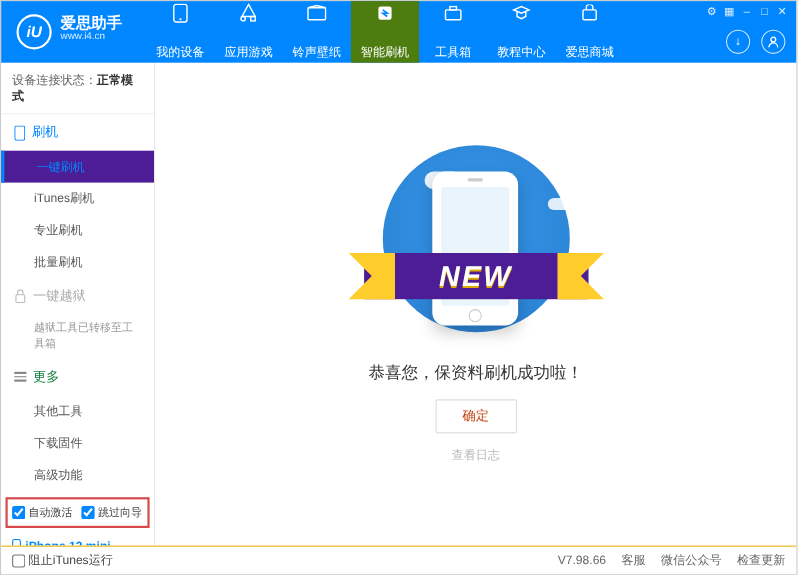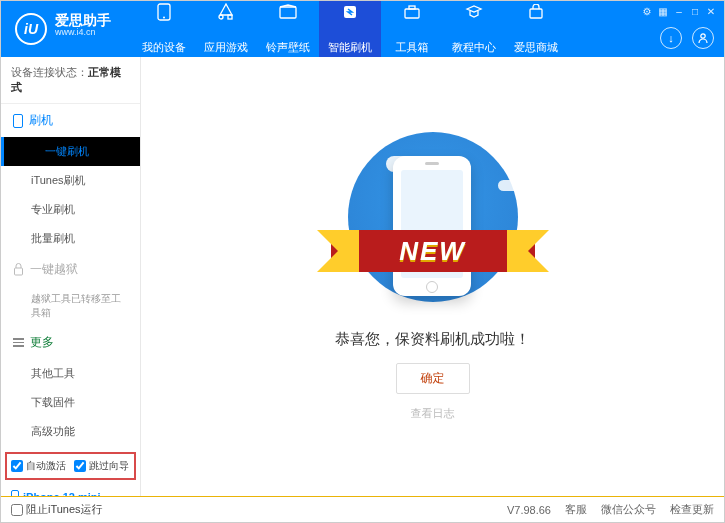--- a/index.html
+++ b/index.html
@@ -8,58 +8,58 @@
 
 
 .header { background: #0086ff; height: 56px; display: flex; align-items: center; color: #fff; position: relative; }
 .logo-area { display: flex; align-items: flex-start; padding: 0 14px; gap: 8px; }
 .logo-icon { width: 32px; height: 32px; border: 2px solid #fff; border-radius: 50%; display: flex; align-items: center; justify-content: center; font-weight: bold; font-size: 14px; font-style: italic; }
 .logo-text { display: flex; flex-direction: column; line-height: 1.1; }
 .logo-name { font-size: 14px; font-weight: bold; }
 .logo-url { font-size: 9px; opacity: 0.85; }
 .nav { display: flex; height: 100%; margin-left: 8px; }
 .nav-item { display: flex; flex-direction: column; align-items: center; justify-content: center; width: 62px; height: 100%; font-size: 11px; cursor: pointer; gap: 19px; }
-.nav-item.active { background: #1d4ed8; }
+.nav-item.active { background: #4d7c0f; }
 .nav-icon { width: 18px; height: 18px; display: flex; align-items: center; justify-content: center; }
 .window-controls { position: absolute; right: 6px; top: 3px; display: flex; gap: 2px; align-items: center; }
 .wc-btn { width: 14px; height: 14px; display: flex; align-items: center; justify-content: center; font-size: 10px; cursor: pointer; opacity: 0.85; }
 .header-right-icons { position: absolute; right: 10px; bottom: 8px; display: flex; gap: 10px; }
 .hr-icon { width: 22px; height: 22px; border: 1.5px solid rgba(255,255,255,0.8); border-radius: 50%; display: flex; align-items: center; justify-content: center; font-size: 11px; cursor: pointer; }
 
 
 .body { flex: 1; display: flex; min-height: 0; }
 .sidebar { width: 140px; border-right: 1px solid #e8e8e8; display: flex; flex-direction: column; font-size: 12px; color: #555; overflow: hidden; }
 .conn-status { padding: 8px 10px; font-size: 11px; color: #666; border-bottom: 1px solid #eee; }
 .conn-status b { color: #333; }
 .side-section { }
 .side-head { display: flex; align-items: center; gap: 6px; padding: 8px 12px; color: #0086ff; font-size: 12px; }
 .side-head.gray { color: #aaa; }
 .side-head.more { color: #15803d; }
 .side-item { padding: 7px 10px 7px 30px; cursor: pointer; font-size: 11px; color: #555; }
-.side-item.active { background: #000000; color: #0086ff; border-left: 3px solid #0086ff; padding-left: 41px; }
+.side-item.active { background: #4c1d95; color: #0086ff; border-left: 3px solid #0086ff; padding-left: 29px; }
 .side-note { padding: 6px 10px 6px 30px; font-size: 10px; color: #999; line-height: 1.4; }
 .side-opts { border: 2px solid #d84a4a; margin: 6px 4px 4px 4px; padding: 5px 4px; display: flex; gap: 8px; font-size: 10px; align-items: center; }
 .chk { display: flex; align-items: center; gap: 3px; color: #444; }
 .chk input { accent-color: #0086ff; width: 12px; height: 12px; }
 .device-block { padding: 6px 10px; font-size: 11px; }
 .device-name { color: #0086ff; font-weight: bold; display: flex; align-items: center; gap: 4px; }
 .phone-mini { width: 8px; height: 14px; border: 1px solid #0086ff; border-radius: 2px; }
 
 
 .main { flex: 1; position: relative; display: flex; flex-direction: column; align-items: center; justify-content: center; }
 .illus { position: relative; width: 220px; height: 180px; }
 .circle { width: 170px; height: 170px; border-radius: 50%; background: radial-gradient(circle at 50% 40%, #3396e8 0%, #2b7fd1 100%); position: absolute; left: 25px; top: 0; overflow: visible; }
 .cloud { position: absolute; background: #fff; border-radius: 20px; }
 .cloud.c1 { width: 34px; height: 16px; left: 38px; top: 24px; opacity: 0.9; }
 .cloud.c2 { width: 22px; height: 11px; left: 150px; top: 48px; opacity: 0.85; }
 .phone { position: absolute; width: 78px; height: 140px; background: #fff; border-radius: 12px; left: 70px; top: 24px; box-shadow: 0 6px 14px rgba(0,0,0,0.2); }
 .phone::before { content: ""; position: absolute; left: 8px; right: 8px; top: 14px; bottom: 18px; background: #eaf4fd; border-radius: 3px; }
 .phone::after { content: ""; position: absolute; width: 10px; height: 10px; border: 1.5px solid #ccc; border-radius: 50%; bottom: 3px; left: calc(50% - 6px); }
 .phone-dot { position: absolute; width: 14px; height: 3px; background: #ccc; border-radius: 2px; top: 6px; left: calc(50% - 7px); }
-.ribbon { position: absolute; top: 98px; left: 8px; width: 204px; height: 42px; background: #b91c1c; display: flex; align-items: center; justify-content: center; }
+.ribbon { position: absolute; top: 98px; left: 8px; width: 204px; height: 42px; background: #4c1d95; display: flex; align-items: center; justify-content: center; }
 .ribbon::before, .ribbon::after { content: ""; position: absolute; width: 0; height: 0; border: 21px solid #ffcd2b; top: 0; }
 .ribbon::before { left: -14px; border-left-color: transparent; }
 .ribbon::after { right: -14px; border-right-color: transparent; }
 .ribbon-text { font-size: 26px; font-weight: 900; font-style: italic; color: #fff; text-shadow: 0 2px 0 #e0a800; letter-spacing: 2px; z-index: 2; }
 .success-msg { margin-top: 18px; font-size: 15px; color: #333; }
 .confirm-btn { margin-top: 14px; padding: 6px 24px; border: 1px solid #ddd; background: #fff; font-size: 12px; color: #c2410c; cursor: pointer; border-radius: 2px; }
 .view-log { margin-top: 12px; font-size: 11px; color: #bbb; cursor: pointer; }
 
 
 .footer { height: 26px; border-top: 1px solid #eab308; display: flex; align-items: center; font-size: 11px; color: #666; padding: 0 10px; justify-content: space-between; }

